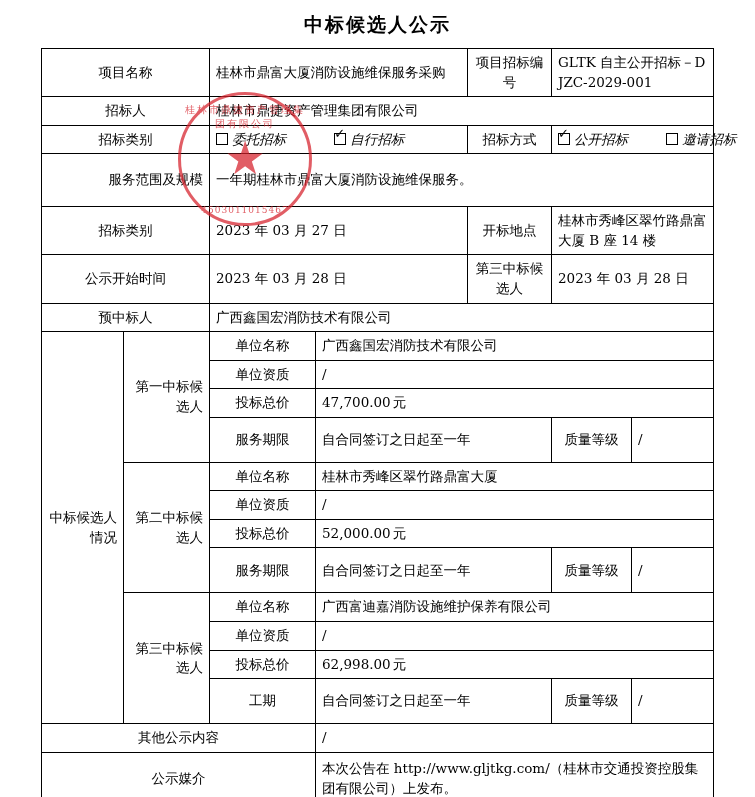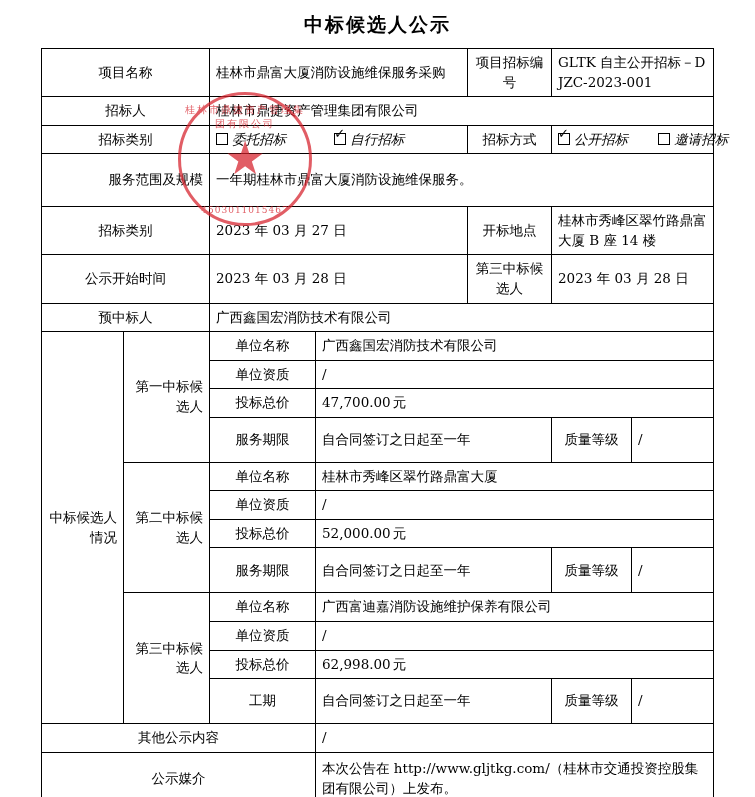--- a/index.html
+++ b/index.html
@@ -73,21 +73,21 @@
     top: -7px;
     font-size: 13px;
     line-height: 13px;
     font-family: "DejaVu Sans", sans-serif;
   }
   .opt {
     display: inline-block;
     white-space: nowrap;
   }
   .opt + .opt {
-    margin-left: 26px;
+    margin-left: 34px;
   }
   .opt-wide + .opt-wide {
     margin-left: 44px;
   }
   .two-line {
     line-height: 1.45;
     text-align: right;
   }
   
   .seal {
@@ -157,21 +157,21 @@
       <col style="width:84px">
       <col style="width:80px">
       <col style="width:82px">
     </colgroup>
     <tbody>
 
       <tr>
         <td class="lbl" colspan="2">项目名称</td>
         <td class="val" colspan="2">桂林市鼎富大厦消防设施维保服务采购</td>
         <td class="lbl">项目招标编号</td>
-        <td class="val" colspan="2">GLTK 自主公开招标－DJZC-2023-001</td>
+        <td class="val" colspan="2">GLTK 自主公开招标－DJZC-2029-001</td>
       </tr>
 
       <tr>
         <td class="lbl" colspan="2">招标人</td>
         <td class="val" colspan="5">桂林市鼎捷资产管理集团有限公司</td>
       </tr>
 
       <tr>
         <td class="lbl" colspan="2">招标类别</td>
         <td class="val nowrap" colspan="2">

